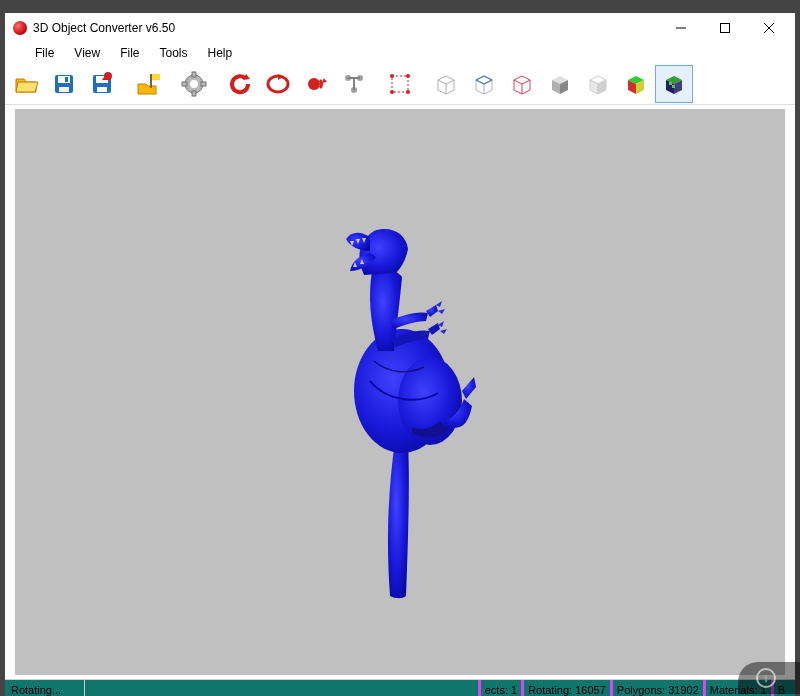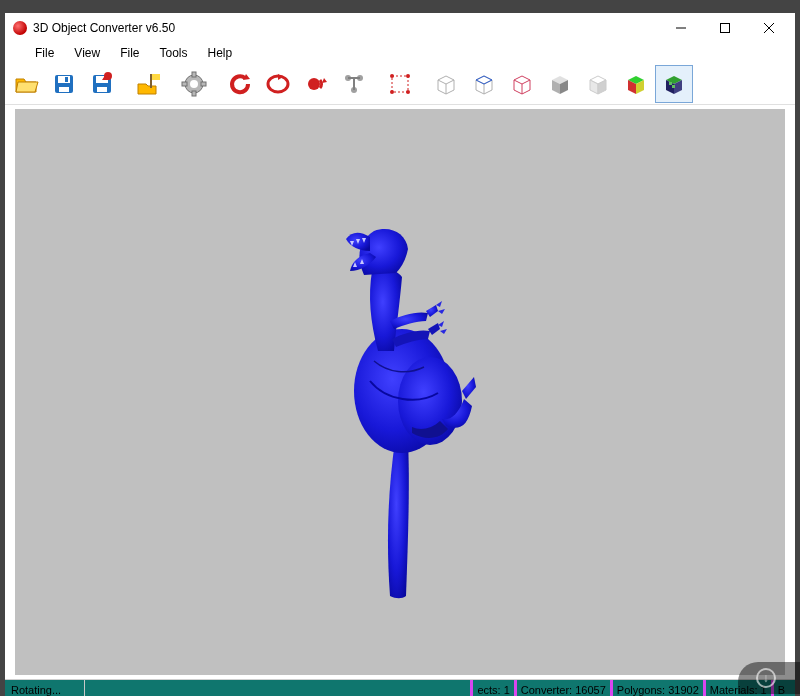--- a/index.html
+++ b/index.html
@@ -252,21 +252,21 @@
   </div>
 
   <div class="statusbar">
     <div class="status-left">Rotating...</div>
     <div class="status-right">
       <div class="status-seg">
         <span>ects:</span>&nbsp;
         <span>1</span>
       </div>
       <div class="status-seg">
-        <span>Converter:</span>&nbsp;
+        <span>Rotating:</span>&nbsp;
         <span>16057</span>
       </div>
       <div class="status-seg">
         <span>Polygons:</span>&nbsp;
         <span>31902</span>
       </div>
       <div class="status-seg">
         <span>Materials:</span>&nbsp;
         <span>1</span>
       </div>

